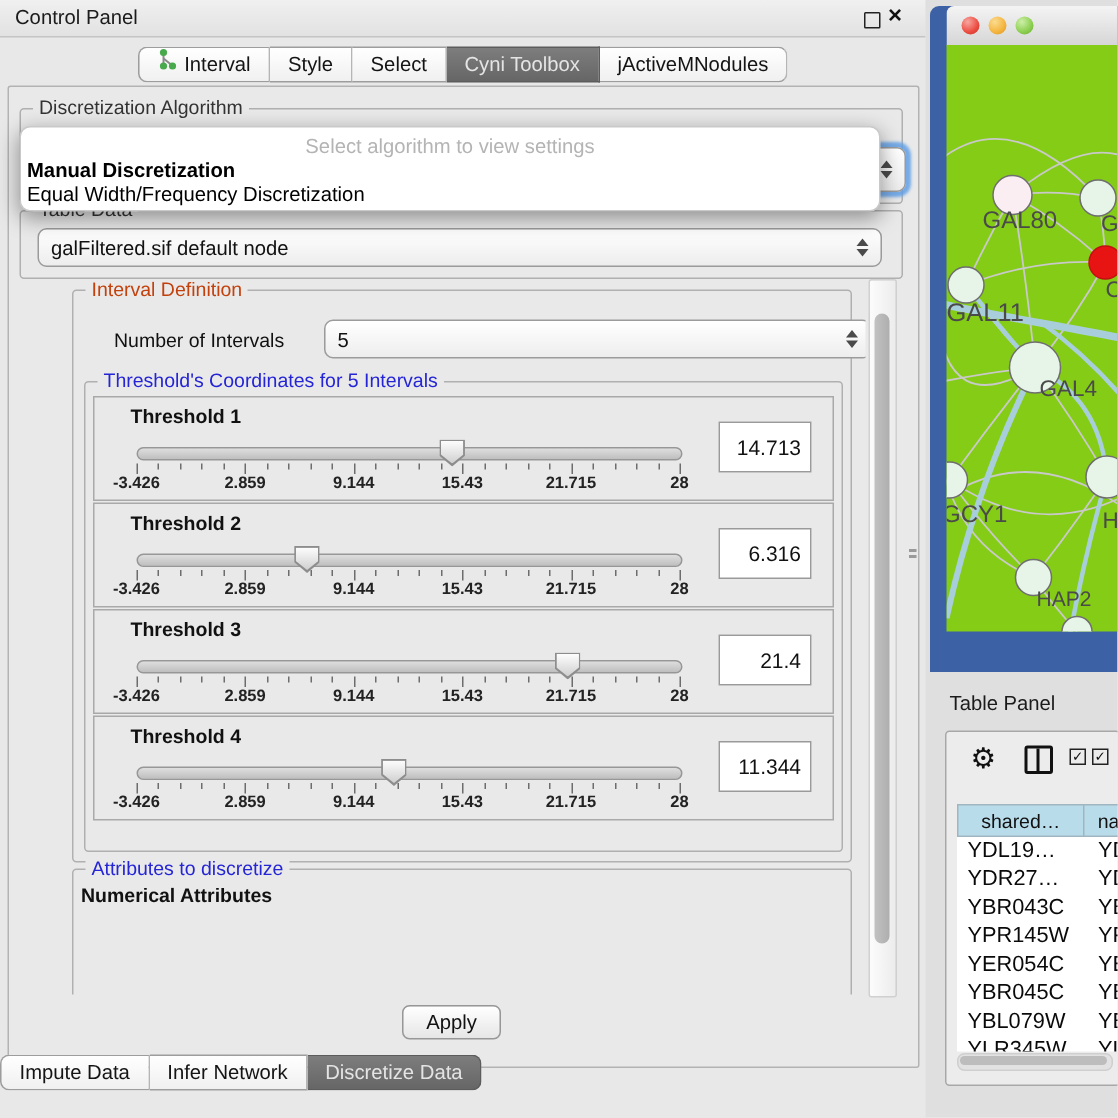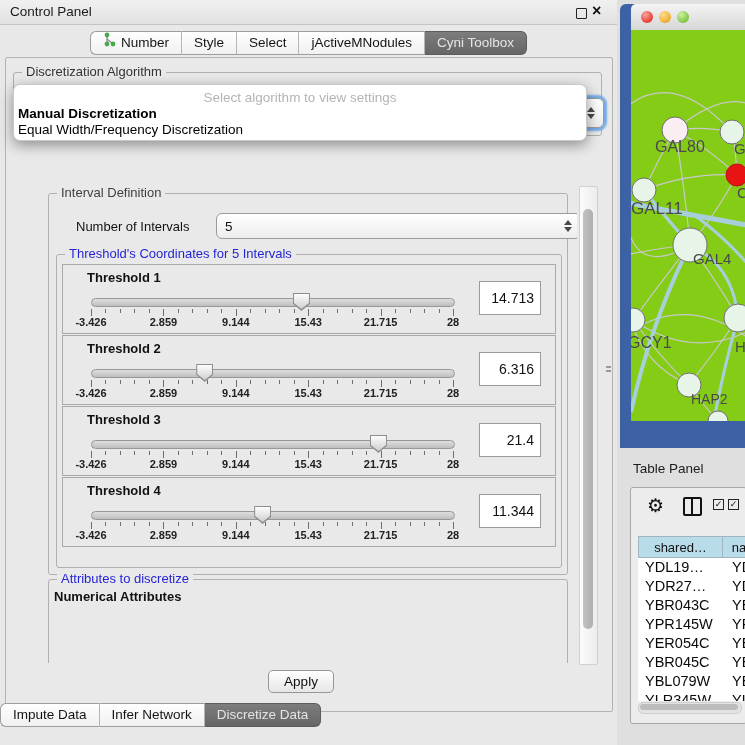--- a/index.html
+++ b/index.html
@@ -23,21 +23,21 @@
   .seg.sel{background:linear-gradient(#7d7d7d,#666666);color:#e4e4e4;border-color:#5c5c5c;}
   #toptabs{left:0;top:31px;width:617px;display:flex;justify-content:center;}
   #bottabs{left:0;top:703px;width:617px;display:flex;z-index:6;}
 
   #mainpanel{left:5px;top:57px;width:606px;height:653px;background:#e9e9e9;
     border:1px solid #b3b3b3;border-radius:2px;}
 
   
   .grp{position:absolute;border:1px solid #b0b0b0;border-radius:3px;}
   .grp .legend{position:absolute;top:-9px;left:8px;background:#e9e9e9;padding:0 4px;font-size:13px;white-space:nowrap;}
-  .legend.green{color:#404040;}
+  .legend.green{color:#c2410c;}
   .legend.blue{color:#2525d6;}
   .legend.dark{color:#333;}
 
   
   .combo{position:absolute;background:linear-gradient(#ffffff,#ededed);border:1px solid #9b9b9b;
     border-radius:6px;font-size:13.5px;color:#111;display:flex;align-items:center;padding:0 8px;}
   .combo .spin{position:absolute;right:8px;top:50%;transform:translateY(-50%);display:flex;flex-direction:column;gap:2px;}
   .tri-up{width:0;height:0;border-left:4px solid transparent;border-right:4px solid transparent;border-bottom:5px solid #4a4a4a;}
   .tri-dn{width:0;height:0;border-left:4px solid transparent;border-right:4px solid transparent;border-top:5px solid #4a4a4a;}
   .focusring{box-shadow:0 0 2px 3px rgba(98,160,230,.85);}
@@ -121,48 +121,58 @@
 
   <div id="toptabs" class="abs seg-strip">
       <div class="seg">
         <span><svg width="13" height="15" viewBox="0 0 13 15">
             <line x1="4" y1="3" x2="4" y2="12" stroke="#8a8a8a" stroke-width="1.3"></line>
             <line x1="4" y1="7" x2="9" y2="11" stroke="#8a8a8a" stroke-width="1.3"></line>
             <circle cx="4" cy="3" r="2.4" fill="#49a94d"></circle>
             <circle cx="4" cy="12" r="2.4" fill="#49a94d"></circle>
             <circle cx="10" cy="12" r="2.4" fill="#49a94d"></circle>
           </svg></span>
-        <span>Number</span>
+        <span>Interval</span>
       </div>
       <div class="seg">
         <span>Style</span>
       </div>
       <div class="seg">
         <span>Select</span>
       </div>
+      <div class="seg sel">
+        <span>Cyni Toolbox</span>
+      </div>
       <div class="seg">
         <span>jActiveMNodules</span>
-      </div>
-      <div class="seg sel">
-        <span>Cyni Toolbox</span>
       </div>
     </div>
 
   <div id="mainpanel" class="abs"></div>
 
   <div class="grp abs" style="left:13px;top:72px;width:587px;height:62px;">
     <span class="legend dark">Discretization Algorithm</span>
     <div class="combo focusring" style="left:12px;top:25px;width:560px;height:28px;">
       <span class="spin">
           <span class="tri-up"></span>
           <span class="tri-dn"></span>
         </span>
     </div>
   </div>
 
+  <div class="grp abs" style="left:13px;top:140px;width:587px;height:44px;">
+    <span class="legend dark">Table Data</span>
+    <div class="combo" style="left:11px;top:11px;width:545px;height:24px;">
+      <span>galFiltered.sif default node</span>
+      <span class="spin">
+          <span class="tri-up"></span>
+          <span class="tri-dn"></span>
+        </span>
+    </div>
+  </div>
 
   <div id="popup" class="abs">
     <div class="hint">Select algorithm to view settings</div>
     <div id="popup-opts">
         <div class="opt b" style="top: 21px;">Manual Discretization</div>
         <div class="opt" style="top: 37px;">Equal Width/Frequency Discretization</div>
       </div>
   </div>
 
   <div id="scrollarea" class="abs">

